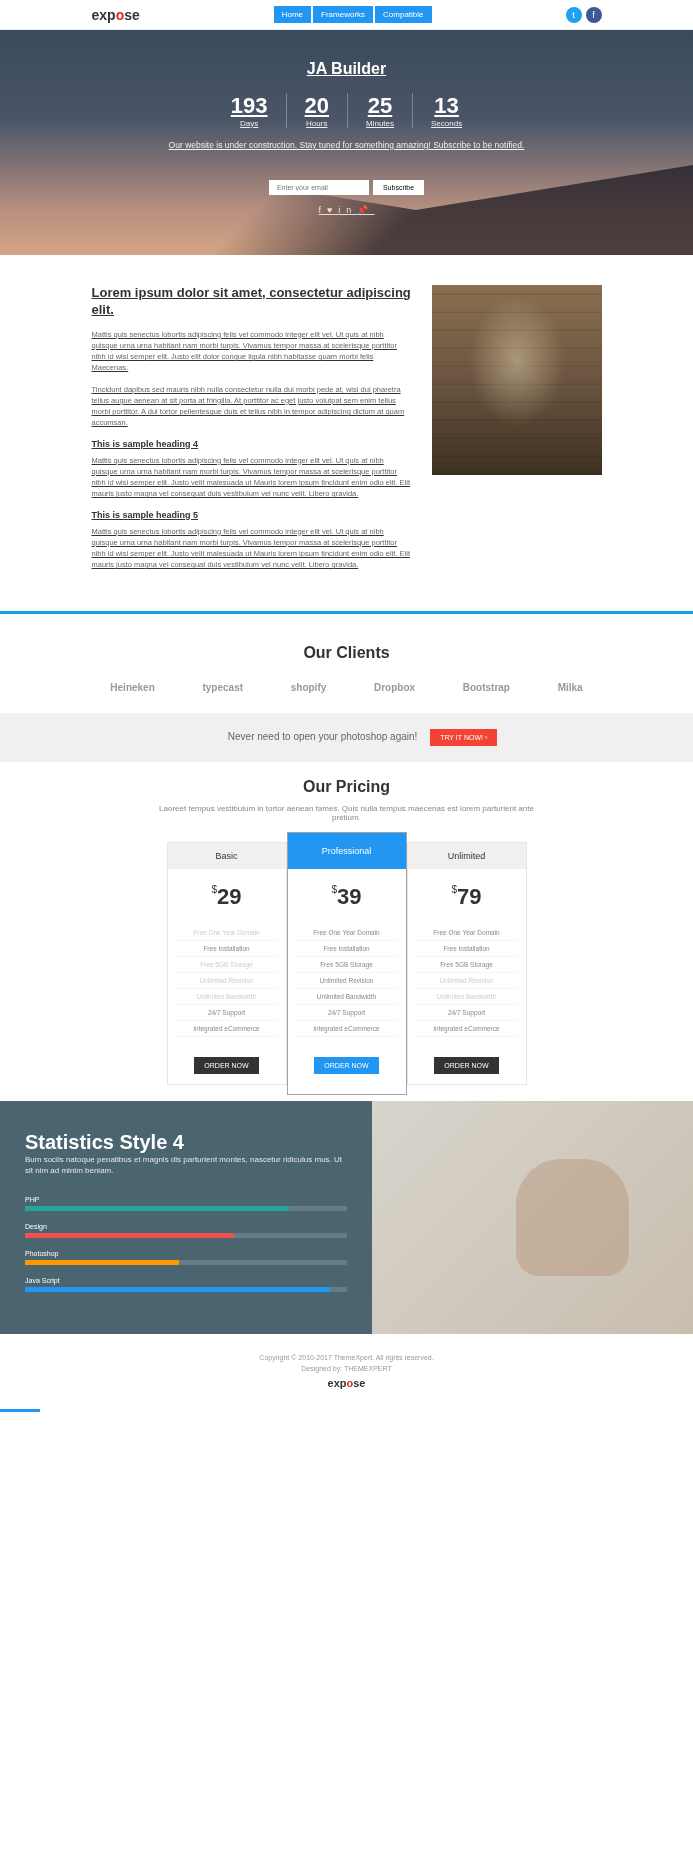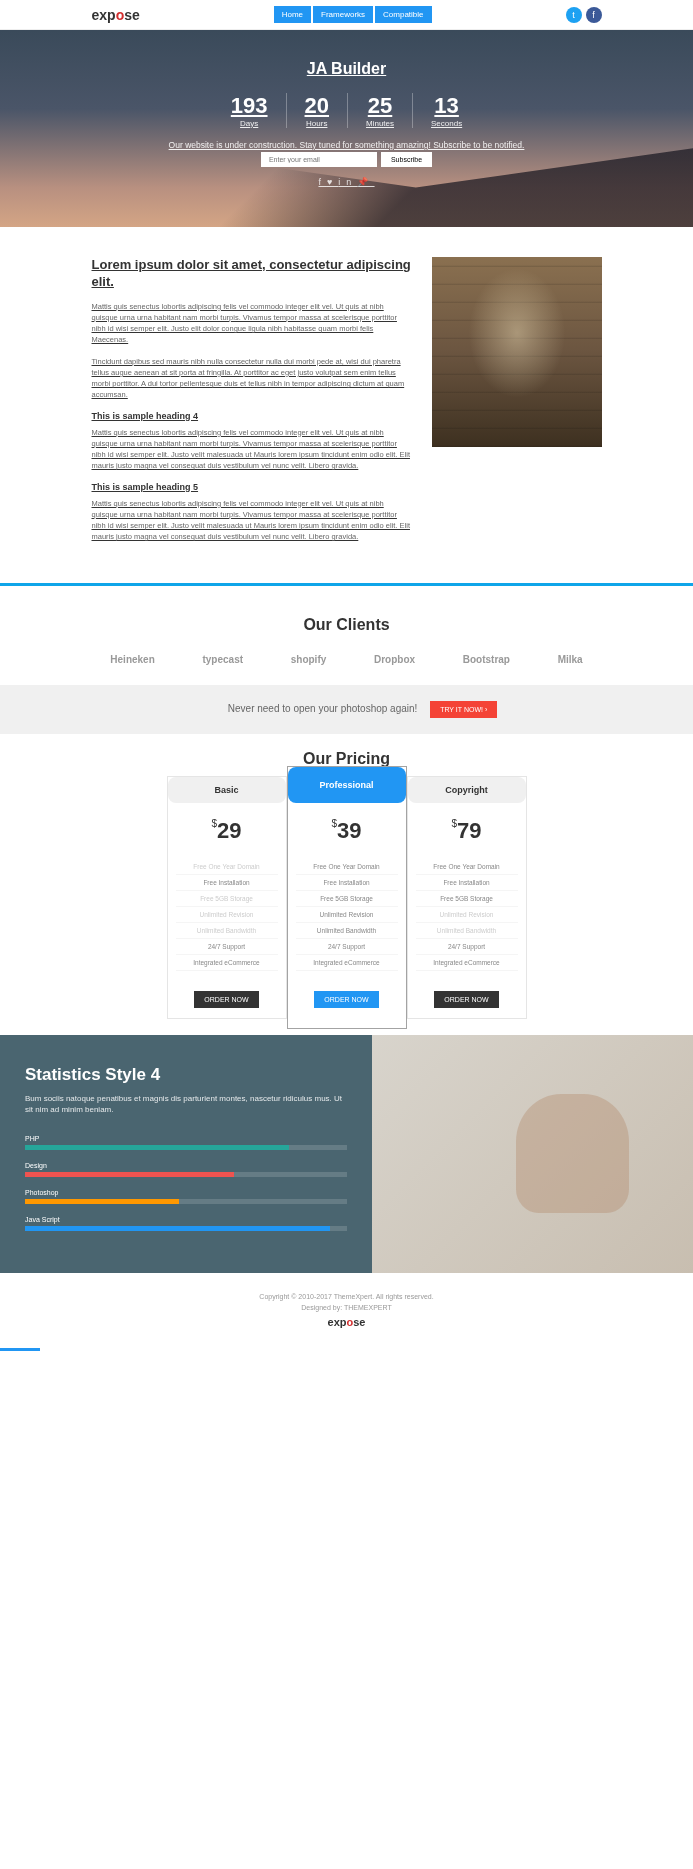--- a/index.html
+++ b/index.html
@@ -20,23 +20,23 @@
 
 .hero { background: linear-gradient(180deg, #3a4a5a 0%, #4a5568 40%, #b89080 80%, #d4a585 100%); padding: 30px 2px 40px; text-align: center; color: #fff; position: relative; text-decoration: underline; }
 .hero::before { content: ''; position: absolute; bottom: 0; left: 0; right: 0; height: 50%; background: linear-gradient(135deg, transparent 40%, rgba(20,20,30,0.7) 60%); clip-path: polygon(0 100%, 100% 100%, 100% 20%, 60% 60%, 30% 30%, 0 80%); }
 .hero-content { position: relative; z-index: 1; }
 .hero-title { font-size: 16px; font-weight: bold; margin-bottom: 15px; }
 .countdown { display: flex; justify-content: center; margin-bottom: 12px; }
 .countdown-item { padding: 0 18px; border-right: 1px solid rgba(255,255,255,0.3); }
 .countdown-item:last-child { border-right: none; }
 .count-num { font-size: 22px; font-weight: bold; }
 .count-label { font-size: 8px; opacity: 0.9; }
-.hero-text { font-size: 8.5px; opacity: 0.9; margin-bottom: 0; line-height: 1.4; }
+.hero-text { font-size: 8.5px; opacity: 0.9; margin-bottom: 28px; line-height: 1.4; }
 .subscribe-form { display: flex; justify-content: center; gap: 4px; margin-bottom: 10px; }
-.email-input { padding: 4px 8px; font-size: 7px; width: 116px; border: none; background: #fff; }
+.email-input { padding: 4px 8px; font-size: 7px; width: 100px; border: none; background: #fff; }
 .subscribe-btn { padding: 4px 10px; font-size: 7px; background: #fff; border: none; cursor: pointer; }
 .hero-social { font-size: 9px; letter-spacing: 6px; opacity: 0.8; }
 
 
 .content-section { padding: 30px 0; }
 .content-row { display: flex; gap: 20px; }
 .content-text { flex: 1; text-decoration: underline; }
 .content-text h2 { font-size: 13px; margin-bottom: 10px; line-height: 1.3; }
 .content-text p { font-size: 7.5px; color: #666; line-height: 1.5; margin-bottom: 10px; }
 .content-text h4 { font-size: 9px; margin-bottom: 6px; }
@@ -54,35 +54,35 @@
 .cta-text { font-size: 10px; color: #666; display: inline-block; margin-right: 10px; margin-left: 32px; }
 .cta-btn { background: #f44336; color: #fff; padding: 5px 10px; font-size: 7px; border: none; cursor: pointer; }
 
 
 .pricing-section { padding: 16px 0; text-align: center; }
 .pricing-title { font-size: 16px; font-weight: bold; margin-bottom: 8px; }
 .pricing-sub { font-size: 8px; color: #888; margin-bottom: 20px; max-width: 400px; margin-left: auto; margin-right: auto; }
 .pricing-row { display: flex; justify-content: center; gap: 0; }
 .pricing-card { width: 120px; border: 1px solid #e5e5e5; background: #fff; }
 .pricing-card.featured { border: 1px solid #a3a3a3; margin-top: -10px; margin-bottom: -10px; position: relative; z-index: 1; }
-.plan-header { background: #f0f0f0; padding: 8px; font-size: 9px; font-weight: bold; border-radius: 8px; }
+.plan-header { background: #f0f0f0; padding: 8px; font-size: 9px; font-weight: normal; }
 .featured .plan-header { background: #2196F3; color: #fff; padding: 13px 8px; }
 .plan-price { padding: 15px 0; }
 .price-num { font-size: 22px; font-weight: bold; }
 .price-currency { font-size: 10px; vertical-align: top; }
 .plan-features { padding: 0 8px 10px; }
 .plan-feature { font-size: 6.5px; color: #888; padding: 4px 0; border-bottom: 1px solid #f5f5f5; }
 .plan-feature.muted { color: #ccc; }
 .plan-btn { margin: 10px; padding: 5px 10px; font-size: 7px; border: none; cursor: pointer; color: #fff; background: #333; }
 .featured .plan-btn { background: #2196F3; }
 
 
 .stats-section { display: flex; background: #4a6570; }
 .stats-left { flex: 1; padding: 30px 25px; color: #fff; }
-.stats-title { font-size: 17px; font-weight: bold; margin-bottom: 8px; }
+.stats-title { font-size: 20px; font-weight: bold; margin-bottom: 0; }
 .stats-desc { font-size: 8px; opacity: 0.85; margin-bottom: 20px; line-height: 1.4; }
 .skill-bar { margin-bottom: 12px; }
 .skill-label { font-size: 7px; margin-bottom: 3px; }
 .skill-track { height: 5px; background: rgba(255,255,255,0.15); }
 .skill-fill { height: 100%; }
 .fill-teal { background: #26a69a; }
 .fill-red { background: #ef5350; }
 .fill-orange { background: #ff9800; }
 .fill-blue { background: #2196F3; }
 .stats-right { flex: 1; background: linear-gradient(135deg, #d8d4cc 0%, #c8beb0 100%); min-height: 220px; position: relative; }
@@ -177,20 +177,21 @@
 </section>
 
 <section class="cta-bar">
   <span class="cta-text">Never need to open your photoshop again!</span>
   <button class="cta-btn">TRY IT NOW! ›</button>
 </section>
 
 <section class="pricing-section">
   <div class="container">
     <h2 class="pricing-title">Our Pricing</h2>
+    <p class="pricing-sub">Laoreet tempus vestibulum in tortor aenean fames. Quis nulla tempus maecenas est lorem parturient ante pretium.</p>
     <div class="pricing-row" id="pricing-row">
         <div class="pricing-card">
     <div class="plan-header">Basic</div>
     <div class="plan-price"><span class="price-currency">$</span><span class="price-num">29</span></div>
     <div class="plan-features">
             <div class="plan-feature muted">Free One Year Domain</div>
             <div class="plan-feature ">Free Installation</div>
             <div class="plan-feature muted">Free 5GB Storage</div>
             <div class="plan-feature muted">Unlimited Revision</div>
             <div class="plan-feature muted">Unlimited Bandwidth</div>
@@ -207,21 +208,21 @@
             <div class="plan-feature ">Free Installation</div>
             <div class="plan-feature ">Free 5GB Storage</div>
             <div class="plan-feature ">Unlimited Revision</div>
             <div class="plan-feature ">Unlimited Bandwidth</div>
             <div class="plan-feature ">24/7 Support</div>
             <div class="plan-feature ">Integrated eCommerce</div>
           </div>
     <button class="plan-btn">ORDER NOW</button>
   </div>
         <div class="pricing-card">
-    <div class="plan-header">Copyright</div>
+    <div class="plan-header">Unlimited</div>
     <div class="plan-price"><span class="price-currency">$</span><span class="price-num">79</span></div>
     <div class="plan-features">
             <div class="plan-feature ">Free One Year Domain</div>
             <div class="plan-feature ">Free Installation</div>
             <div class="plan-feature ">Free 5GB Storage</div>
             <div class="plan-feature muted">Unlimited Revision</div>
             <div class="plan-feature muted">Unlimited Bandwidth</div>
             <div class="plan-feature ">24/7 Support</div>
             <div class="plan-feature ">Integrated eCommerce</div>
           </div>

